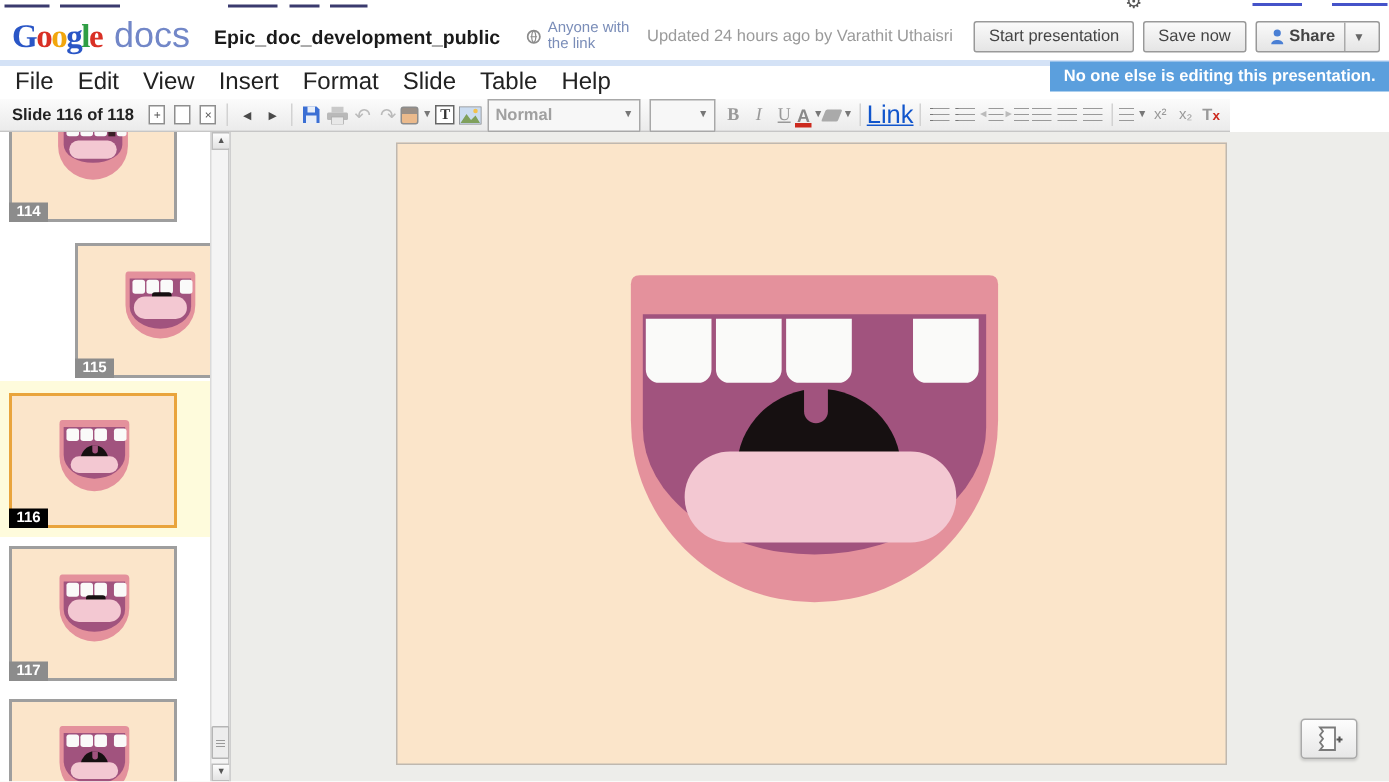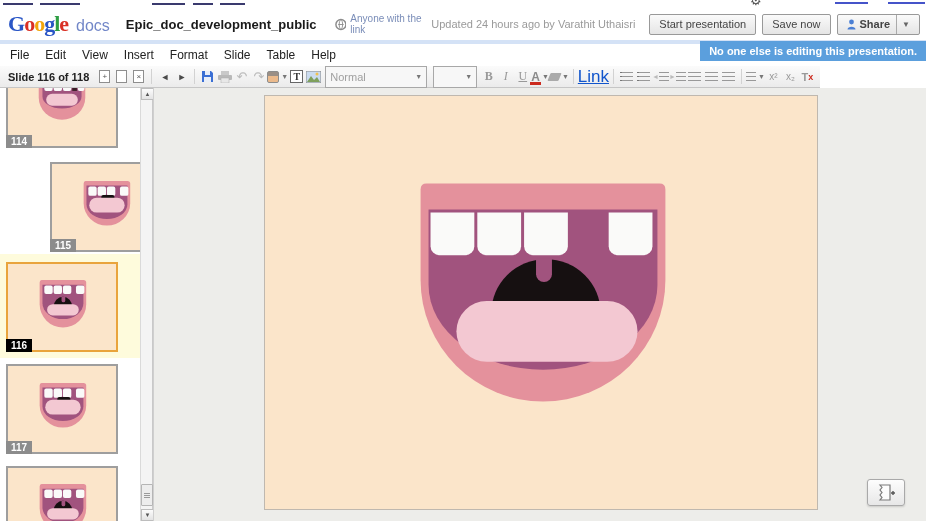--- a/index.html
+++ b/index.html
@@ -10,60 +10,60 @@
   
   .topstrip { position:absolute; left:0; top:0; width:926px; height:8px; background:#fff; overflow:hidden; }
   .frag { position:absolute; top:3px; height:2px; background:#3A3A6E; }
   .frag.blue { background:#4553C9; }
   .gear-frag { position:absolute; left:750px; top:-7px; font-size:13px; color:#555; }
 
   
   .header { position:absolute; left:0; top:8px; width:926px; height:32px; background:#fff; display:flex; align-items:center; padding-left:8px; }
   .logo { display:flex; align-items:baseline; }
   .logo .g-serif { font-family:"Liberation Serif", serif; font-size:22px; font-weight:bold; letter-spacing:-1px; }
-  .logo .docs { font-size:16px; color:#7287C8; margin-left:8px; }
+  .logo .docs { font-size:24px; color:#7287C8; margin-left:8px; }
   .l-b{color:#2A56C6;} .l-r{color:#D93025;} .l-y{color:#F2A60C;} .l-g{color:#2F9E44;}
   .doc-title { margin-left:16px; font-size:13px; font-weight:bold; color:#1a1a1a; }
   .vis { display:flex; align-items:center; margin-left:18px; cursor:pointer; }
   .vis-label { font-size:10px; color:#7A8DB8; margin-left:4px; }
   .hdr-spacer { flex:1; }
   .updated { font-size:11px; color:#9a9a9a; margin-right:8px; white-space:nowrap; }
   .btn { height:21px; display:inline-flex; align-items:center; padding:0 9px; margin-left:6px;
          font-size:11px; color:#444; background:linear-gradient(#FAFAFA,#E5E5E5);
          border:1px solid #999; border-radius:2px; cursor:pointer; white-space:nowrap; }
   .btn.share { font-weight:bold; padding-right:4px; margin-right:6px; }
   .share-caret { display:inline-flex; align-items:center; padding:0 5px; margin-left:6px; border-left:1px solid #AAA; height:100%; color:#666; font-size:8px; }
   .share-ico { margin-right:4px; }
 
   
   .bluestrip { position:absolute; left:0; top:40px; width:926px; height:4px; background:#D4E2F6; }
 
   
   .menubar { position:absolute; left:0; top:44px; width:926px; height:22px; background:#fff; display:flex; align-items:center; padding-left:10px; }
-  .menu-item { font-size:12px; color:#222; margin-right:16px; cursor:pointer; }
+  .menu-item { font-size:16px; color:#222; margin-right:16px; cursor:pointer; }
 
   
   .notif { position:absolute; right:0; top:41px; height:20px; background:#5B9FDD; color:#fff;
            font-size:11px; font-weight:bold; display:flex; align-items:center; padding:0 9px; }
 
   
   .toolbar { position:absolute; left:0; top:66px; width:820px; height:22px;
              background:linear-gradient(#FBFBFB,#EBEBEB); border-bottom:1px solid #C6C6C6;
              display:flex; align-items:center; padding-left:8px; white-space:nowrap; }
   .tb-counter { font-size:11px; font-weight:bold; color:#222; margin-right:7px; }
   .tbi { display:inline-flex; align-items:center; justify-content:center; height:18px; min-width:17px; cursor:pointer; }
   .tb-sep { width:1px; height:15px; background:#D2D2D2; margin:0 4px; }
   .pg { position:relative; width:11px; height:13px; background:#fff; border:1px solid #8E8E8E; font-size:8px; color:#555; display:flex; align-items:center; justify-content:center; }
   .arrow-g { font-size:9px; color:#4A4A4A; }
   .dis { color:#BBB !important; }
   .u-glyph { font-size:13px; }
   .paint { width:12px; height:12px; border-radius:2px; background:linear-gradient(#9A8F86 0 4px, #EBBA8C 4px); border:1px solid #8C8C8C; }
   .caret { font-size:7px; color:#777; margin-left:2px; }
   .tbox { width:13px; height:13px; border:1px solid #666; background:#fff; font-family:"Liberation Serif",serif; font-size:10px; font-weight:bold; color:#333; display:flex; align-items:center; justify-content:center; }
-  .dd { display:inline-flex; align-items:center; justify-content:space-between; height:17px; border:1px solid #A8A8A8; background:#F7F7F7; color:#A0A0A0; font-size:11px; padding:10px 4px; margin:0 3px; }
+  .dd { display:inline-flex; align-items:center; justify-content:space-between; height:17px; border:1px solid #A8A8A8; background:#F7F7F7; color:#A0A0A0; font-size:11px; padding:10px 4px; margin:0 3px;font-weight:bold; }
   .dd .caret{ margin-left:6px; }
   .fmt { font-family:"Liberation Serif",serif; font-size:12px; color:#999; }
   .fmt.b{font-weight:bold;} .fmt.i{font-style:italic;} .fmt.u{text-decoration:underline;}
   .acolor { position:relative; font-size:12px; font-weight:bold; color:#8A8A8A; }
   .acolor::after { content:""; position:absolute; left:-1px; right:-1px; bottom:-1px; height:3px; background:#CC2A1E; }
   .fillico { width:11px; height:8px; background:#AAA; transform:skewX(-22deg); border-radius:1px; }
   .linktxt { font-size:17px; color:#1155CC; text-decoration:underline; }
   .ln { width:13px; height:9px; background:repeating-linear-gradient(to bottom,#999 0 1px,transparent 1px 4px); }
   .ln.short { width:10px; }
   .bullets { position:relative; padding-left:4px; }

